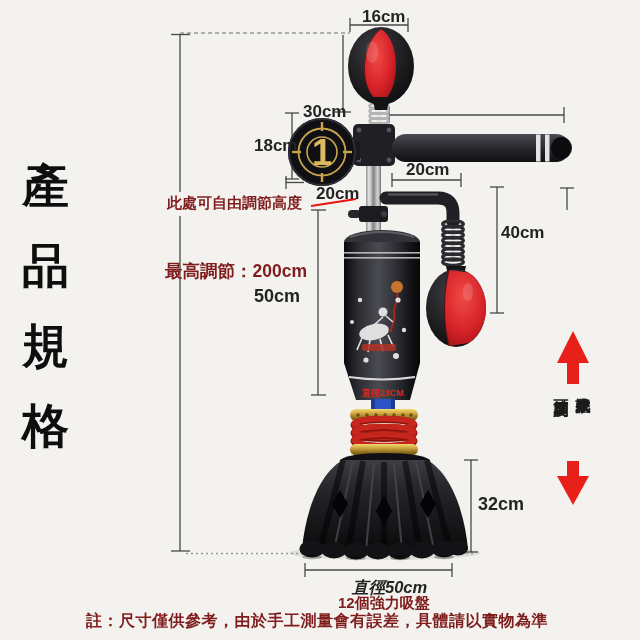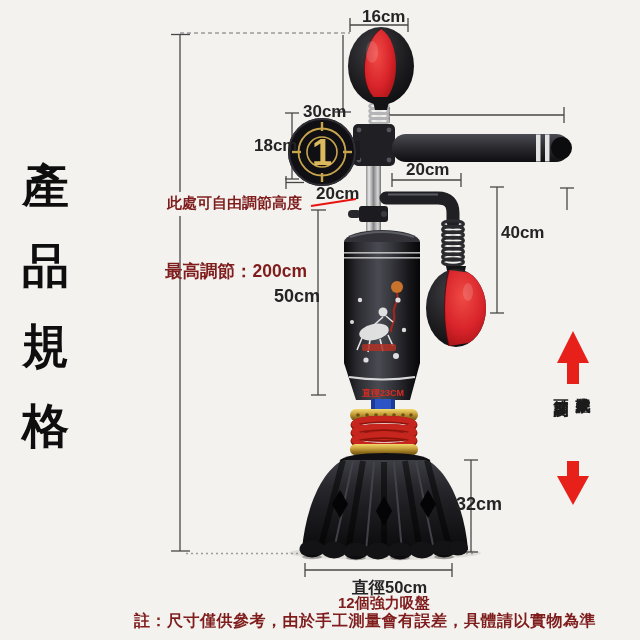--- a/index.html
+++ b/index.html
@@ -297,25 +297,25 @@
     <span>規</span>
     <span>格</span>
   </div>
 
   <div class="lbl" style="left:362px; top:8px;">16cm</div>
   <div class="lbl" style="left:303px; top:62px;margin-top:41px;">30cm</div>
   <div class="lbl" style="left:254px; top:137px;text-align:right;">18cm</div>
   <div class="lbl" style="left:316px; top:185px;">20cm</div>
   <div class="lbl" style="left:406px; top:161px;">20cm</div>
   <div class="lbl" style="left:501px; top:224px;text-align:right;">40cm</div>
-  <div class="lbl" style="left:274px; top:287px; font-size:18px;text-align:center;">50cm</div>
-  <div class="lbl" style="left:456px; top:495px; font-size:18px;">32cm</div>
-  <div class="lbl" style="left:352px; top:578px; font-size:16.5px;">直徑50cm</div>
+  <div class="lbl" style="left:254px; top:287px; font-size:18px;text-align:center;">50cm</div>
+  <div class="lbl" style="left:478px; top:495px; font-size:18px;">32cm</div>
+  <div class="lbl" style="left:352px; top:578px; font-size:16.5px;font-style:italic;">直徑50cm</div>
 
   <div class="lbl red" style="left:167px; top:195px; font-size:15px;">此處可自由調節高度</div>
   <div class="lbl red" style="left:137px; top:262px; font-size:17.5px;margin-left:28px;">最高調節：200cm</div>
   <div class="lbl red" style="left:338px; top:595px; font-size:15px;text-align:center;">12個強力吸盤</div>
-  <div class="lbl red note" style="left:86px; top:612px;margin-left:48px;">註：尺寸僅供參考，由於手工測量會有誤差，具體請以實物為準</div>
+  <div class="lbl red note" style="left:86px; top:612px;">註：尺寸僅供參考，由於手工測量會有誤差，具體請以實物為準</div>
 
   <div class="vtext" style="left:554px; top:388px;">可調節高度</div>
   <div class="vtext" style="left:576px; top:386px;">成人款拳靶</div>
 
 </div>
 
 </body></html>

